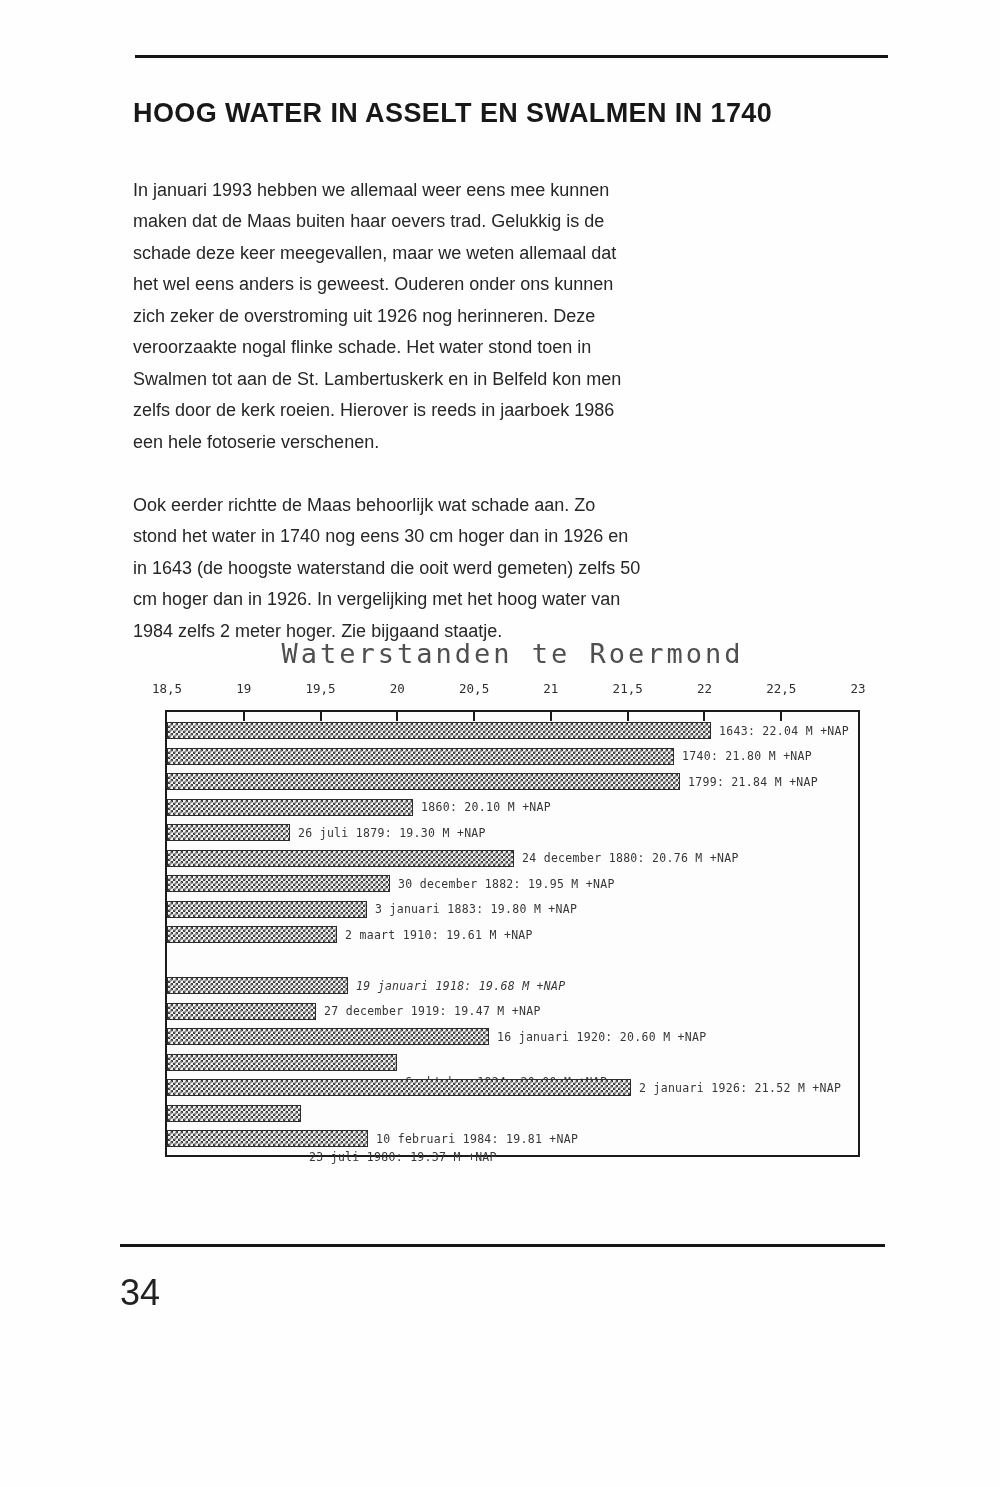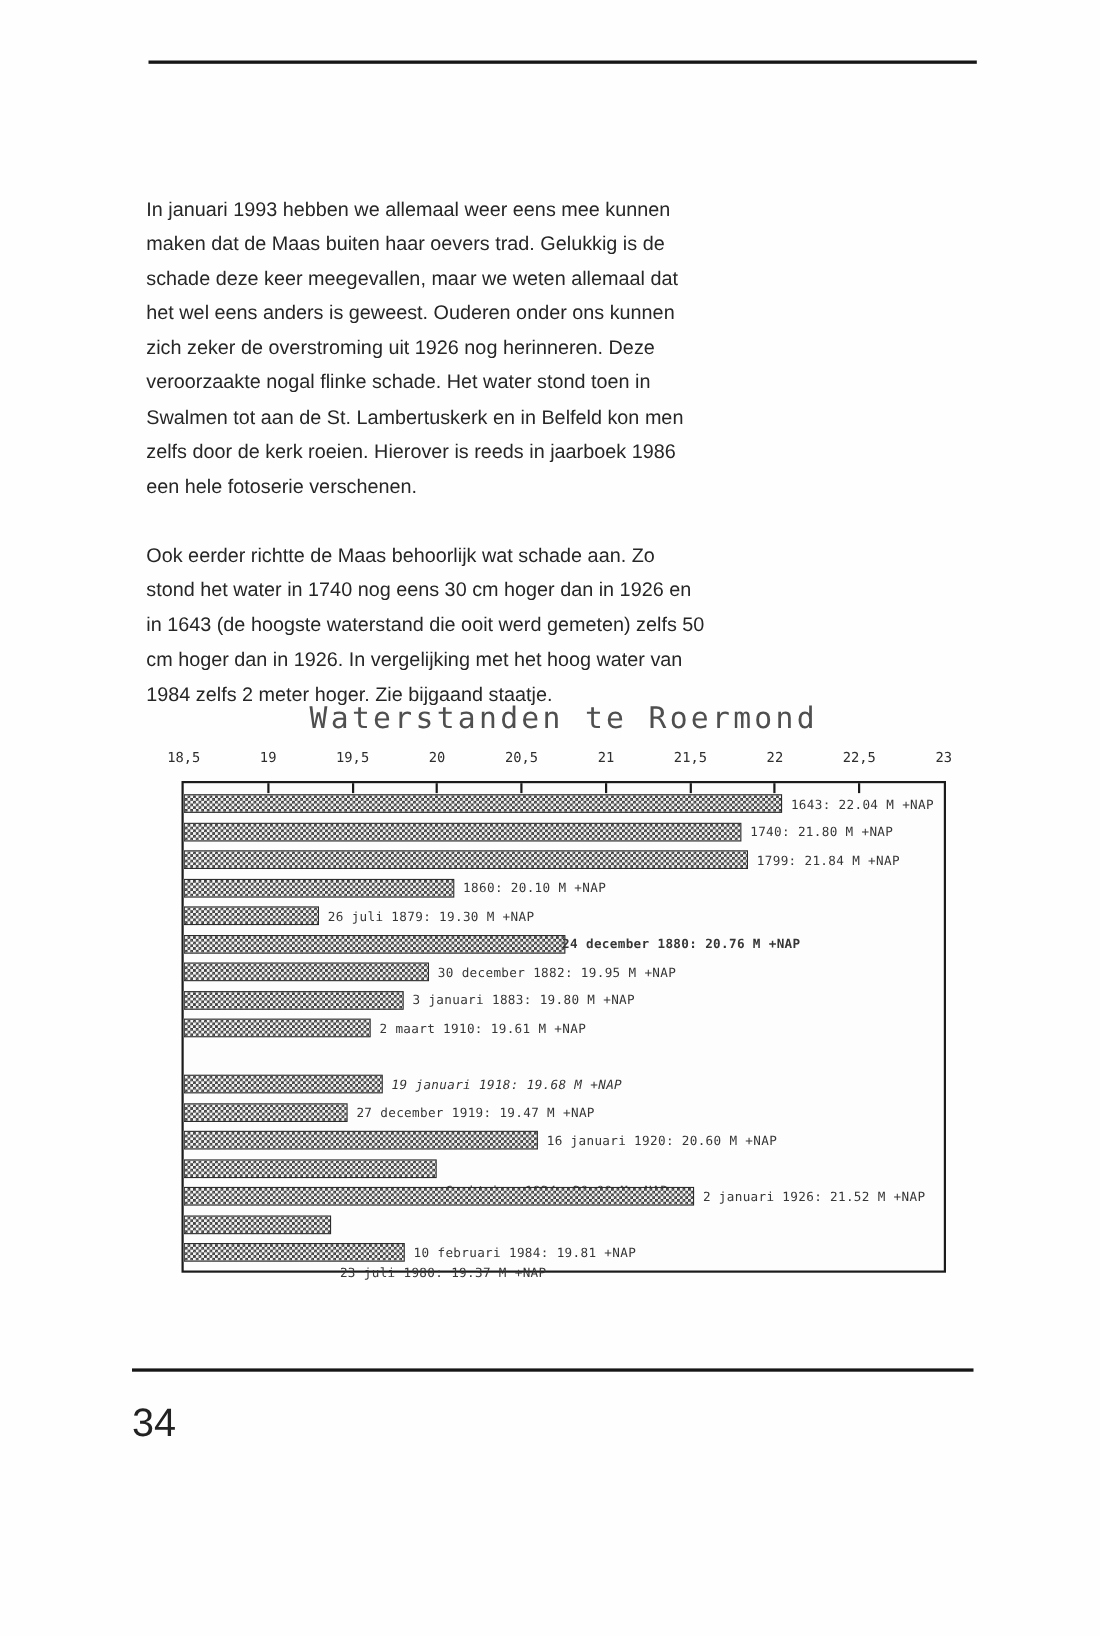--- a/index.html
+++ b/index.html
@@ -92,20 +92,21 @@
     font-size:36px;color:#222222;
   }
 </style>
 </head>
 <body>
 
 <div class="page">
 
   <div class="rule top"></div>
 
+  <h1 class="doc-title">HOOG WATER IN ASSELT EN SWALMEN IN 1740</h1>
 
   <div class="body-text">
     <p>In januari 1993 hebben we allemaal weer eens mee kunnen
 maken dat de Maas buiten haar oevers trad. Gelukkig is de
 schade deze keer meegevallen, maar we weten allemaal dat
 het wel eens anders is geweest. Ouderen onder ons kunnen
 zich zeker de overstroming uit 1926 nog herinneren. Deze
 veroorzaakte nogal flinke schade. Het water stond toen in
 Swalmen tot aan de St. Lambertuskerk en in Belfeld kon men
 zelfs door de kerk roeien. Hierover is reeds in jaarboek 1986
@@ -156,21 +157,21 @@
       <div class="bar-row" style="top: 86.5px; height: 17px;">
         <div class="bar" style="width: 246px;"></div>
         <div class="bar-label" style="left: 254px;">1860: 20.10 M +NAP</div>
       </div>
       <div class="bar-row" style="top: 112px; height: 17px;">
         <div class="bar" style="width: 123px;"></div>
         <div class="bar-label" style="left: 131px;">26 juli 1879: 19.30 M +NAP</div>
       </div>
       <div class="bar-row" style="top: 137.5px; height: 17px;">
         <div class="bar" style="width: 347px;"></div>
-        <div class="bar-label" style="left: 344px; font-weight: bold;">24 december 1880: 20.76 M +NAP</div>
+        <div class="bar-label" style="left: 355px;">24 december 1880: 20.76 M +NAP</div>
       </div>
       <div class="bar-row" style="top: 163px; height: 17px;">
         <div class="bar" style="width: 223px;"></div>
         <div class="bar-label" style="left: 231px;">30 december 1882: 19.95 M +NAP</div>
       </div>
       <div class="bar-row" style="top: 188.5px; height: 17px;">
         <div class="bar" style="width: 200px;"></div>
         <div class="bar-label" style="left: 208px;">3 januari 1883: 19.80 M +NAP</div>
       </div>
       <div class="bar-row" style="top: 214px; height: 17px;">

